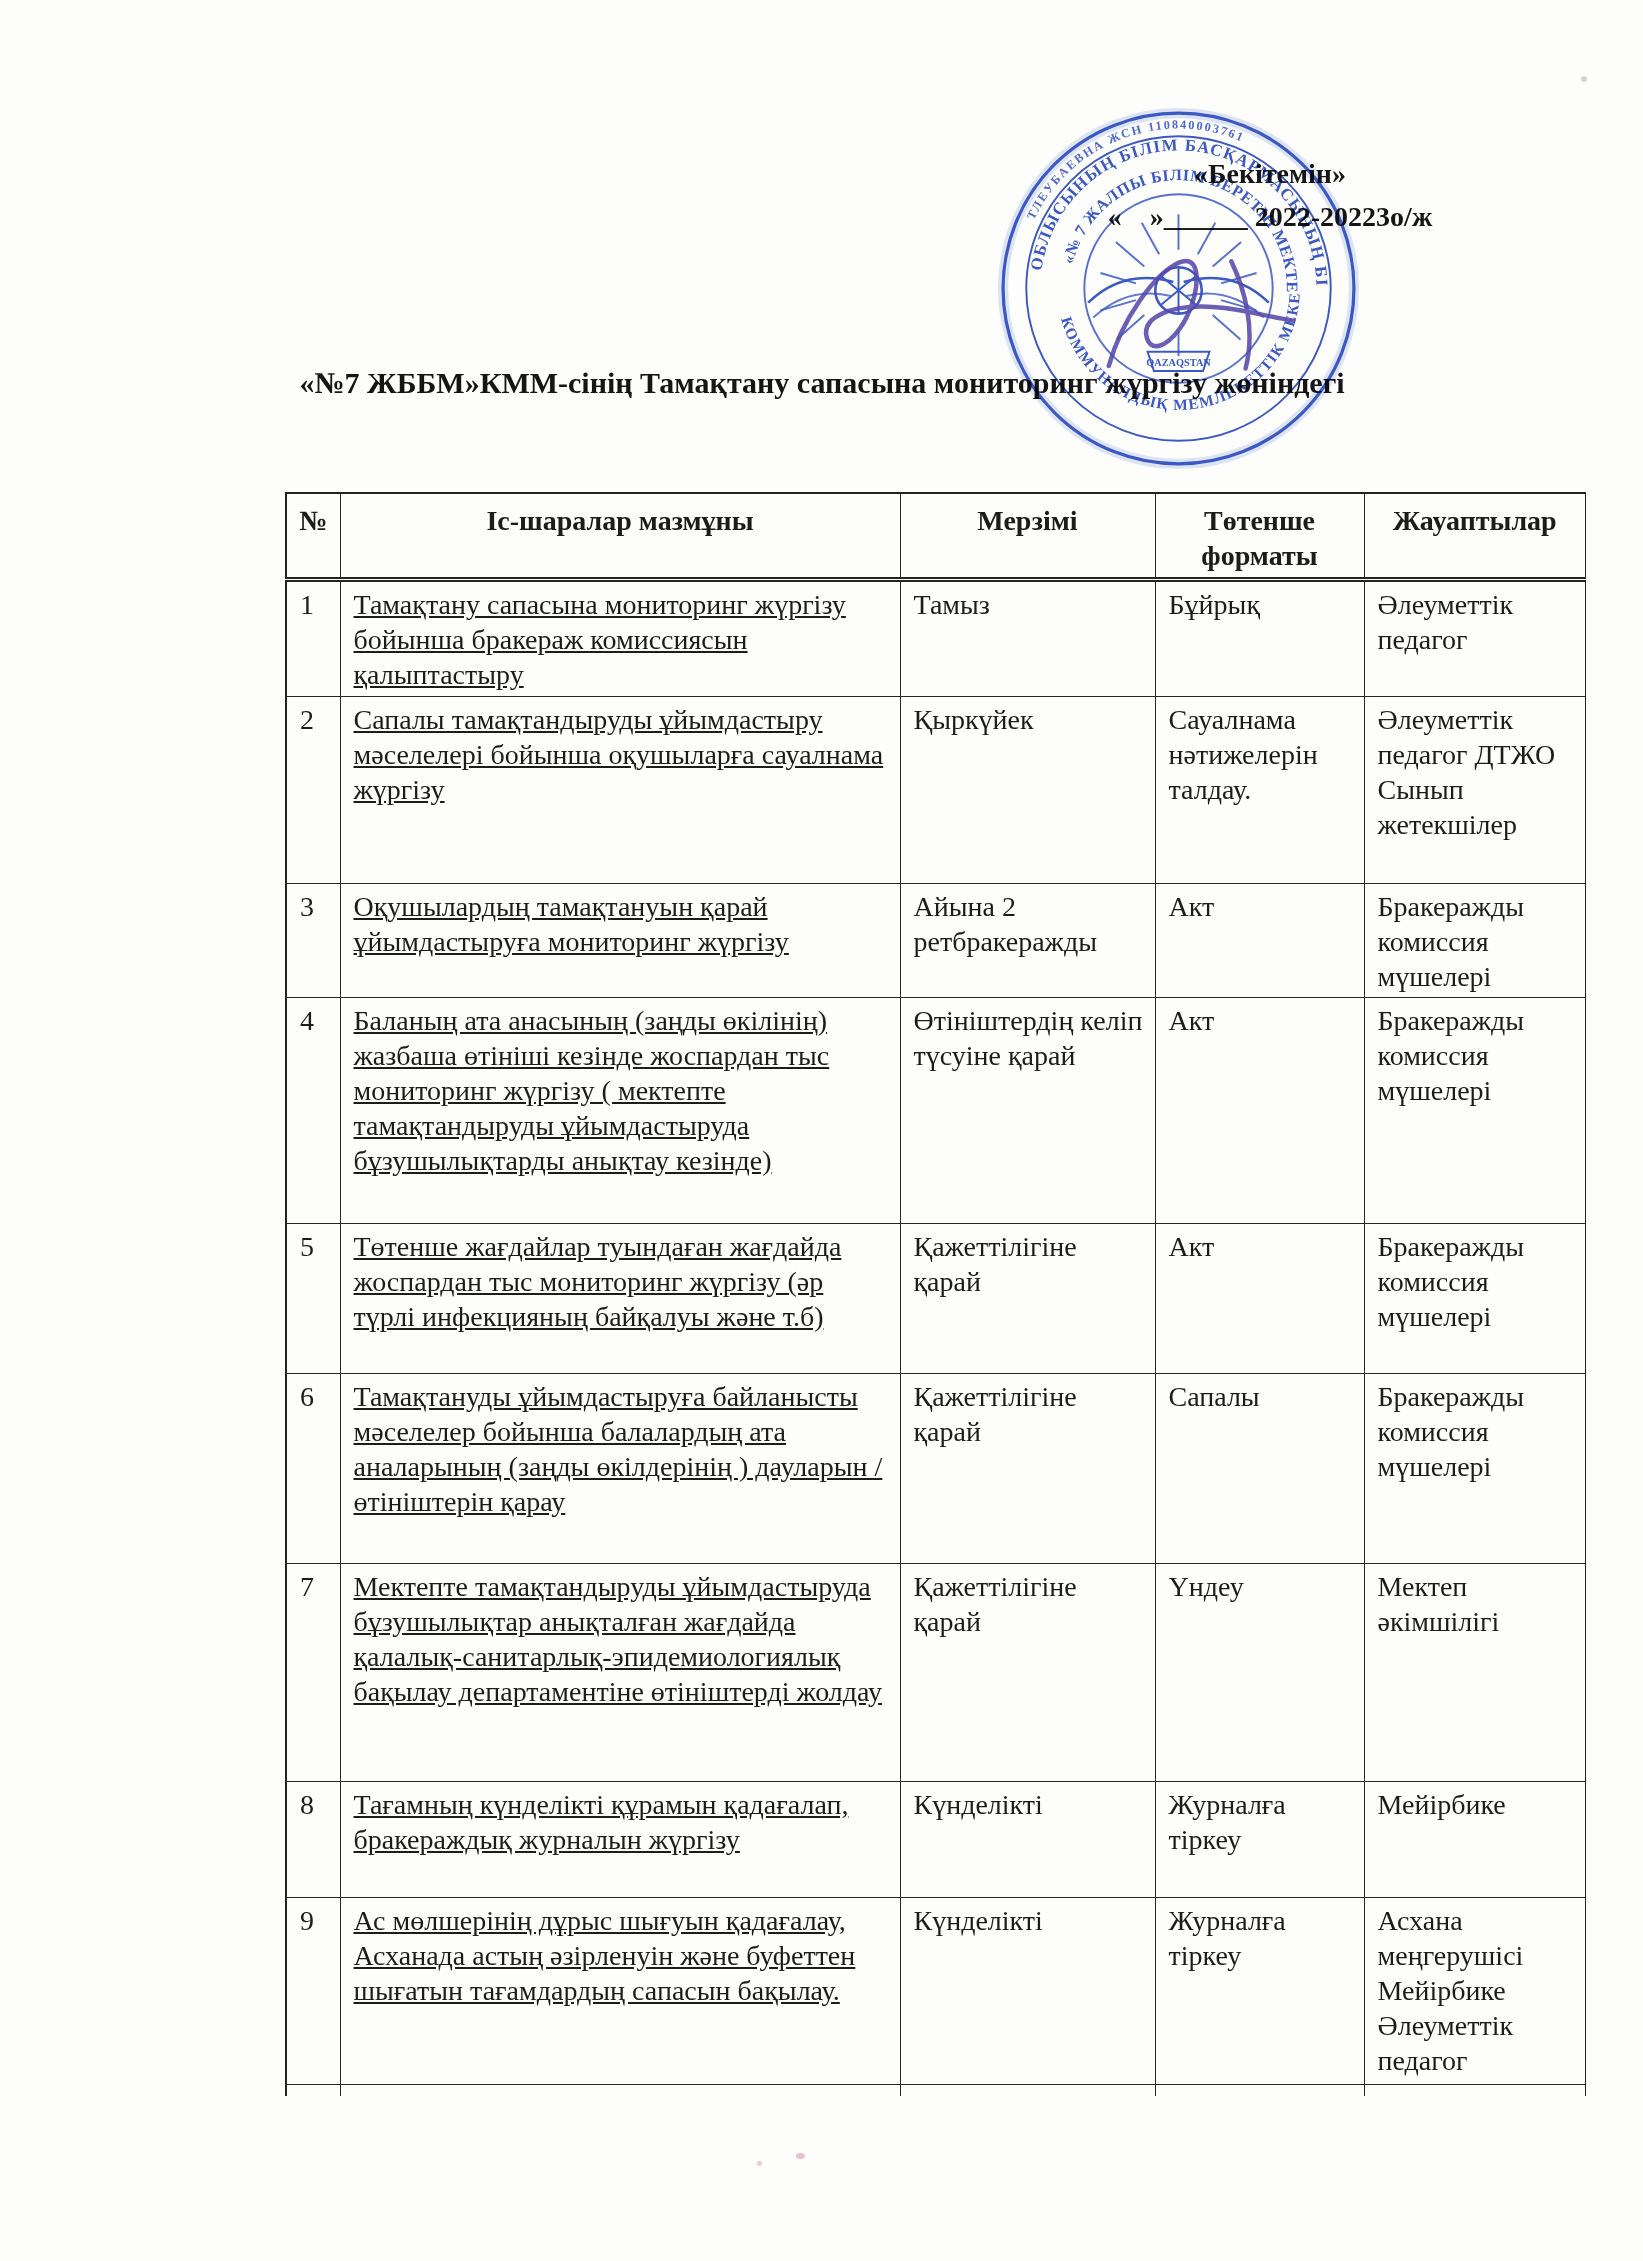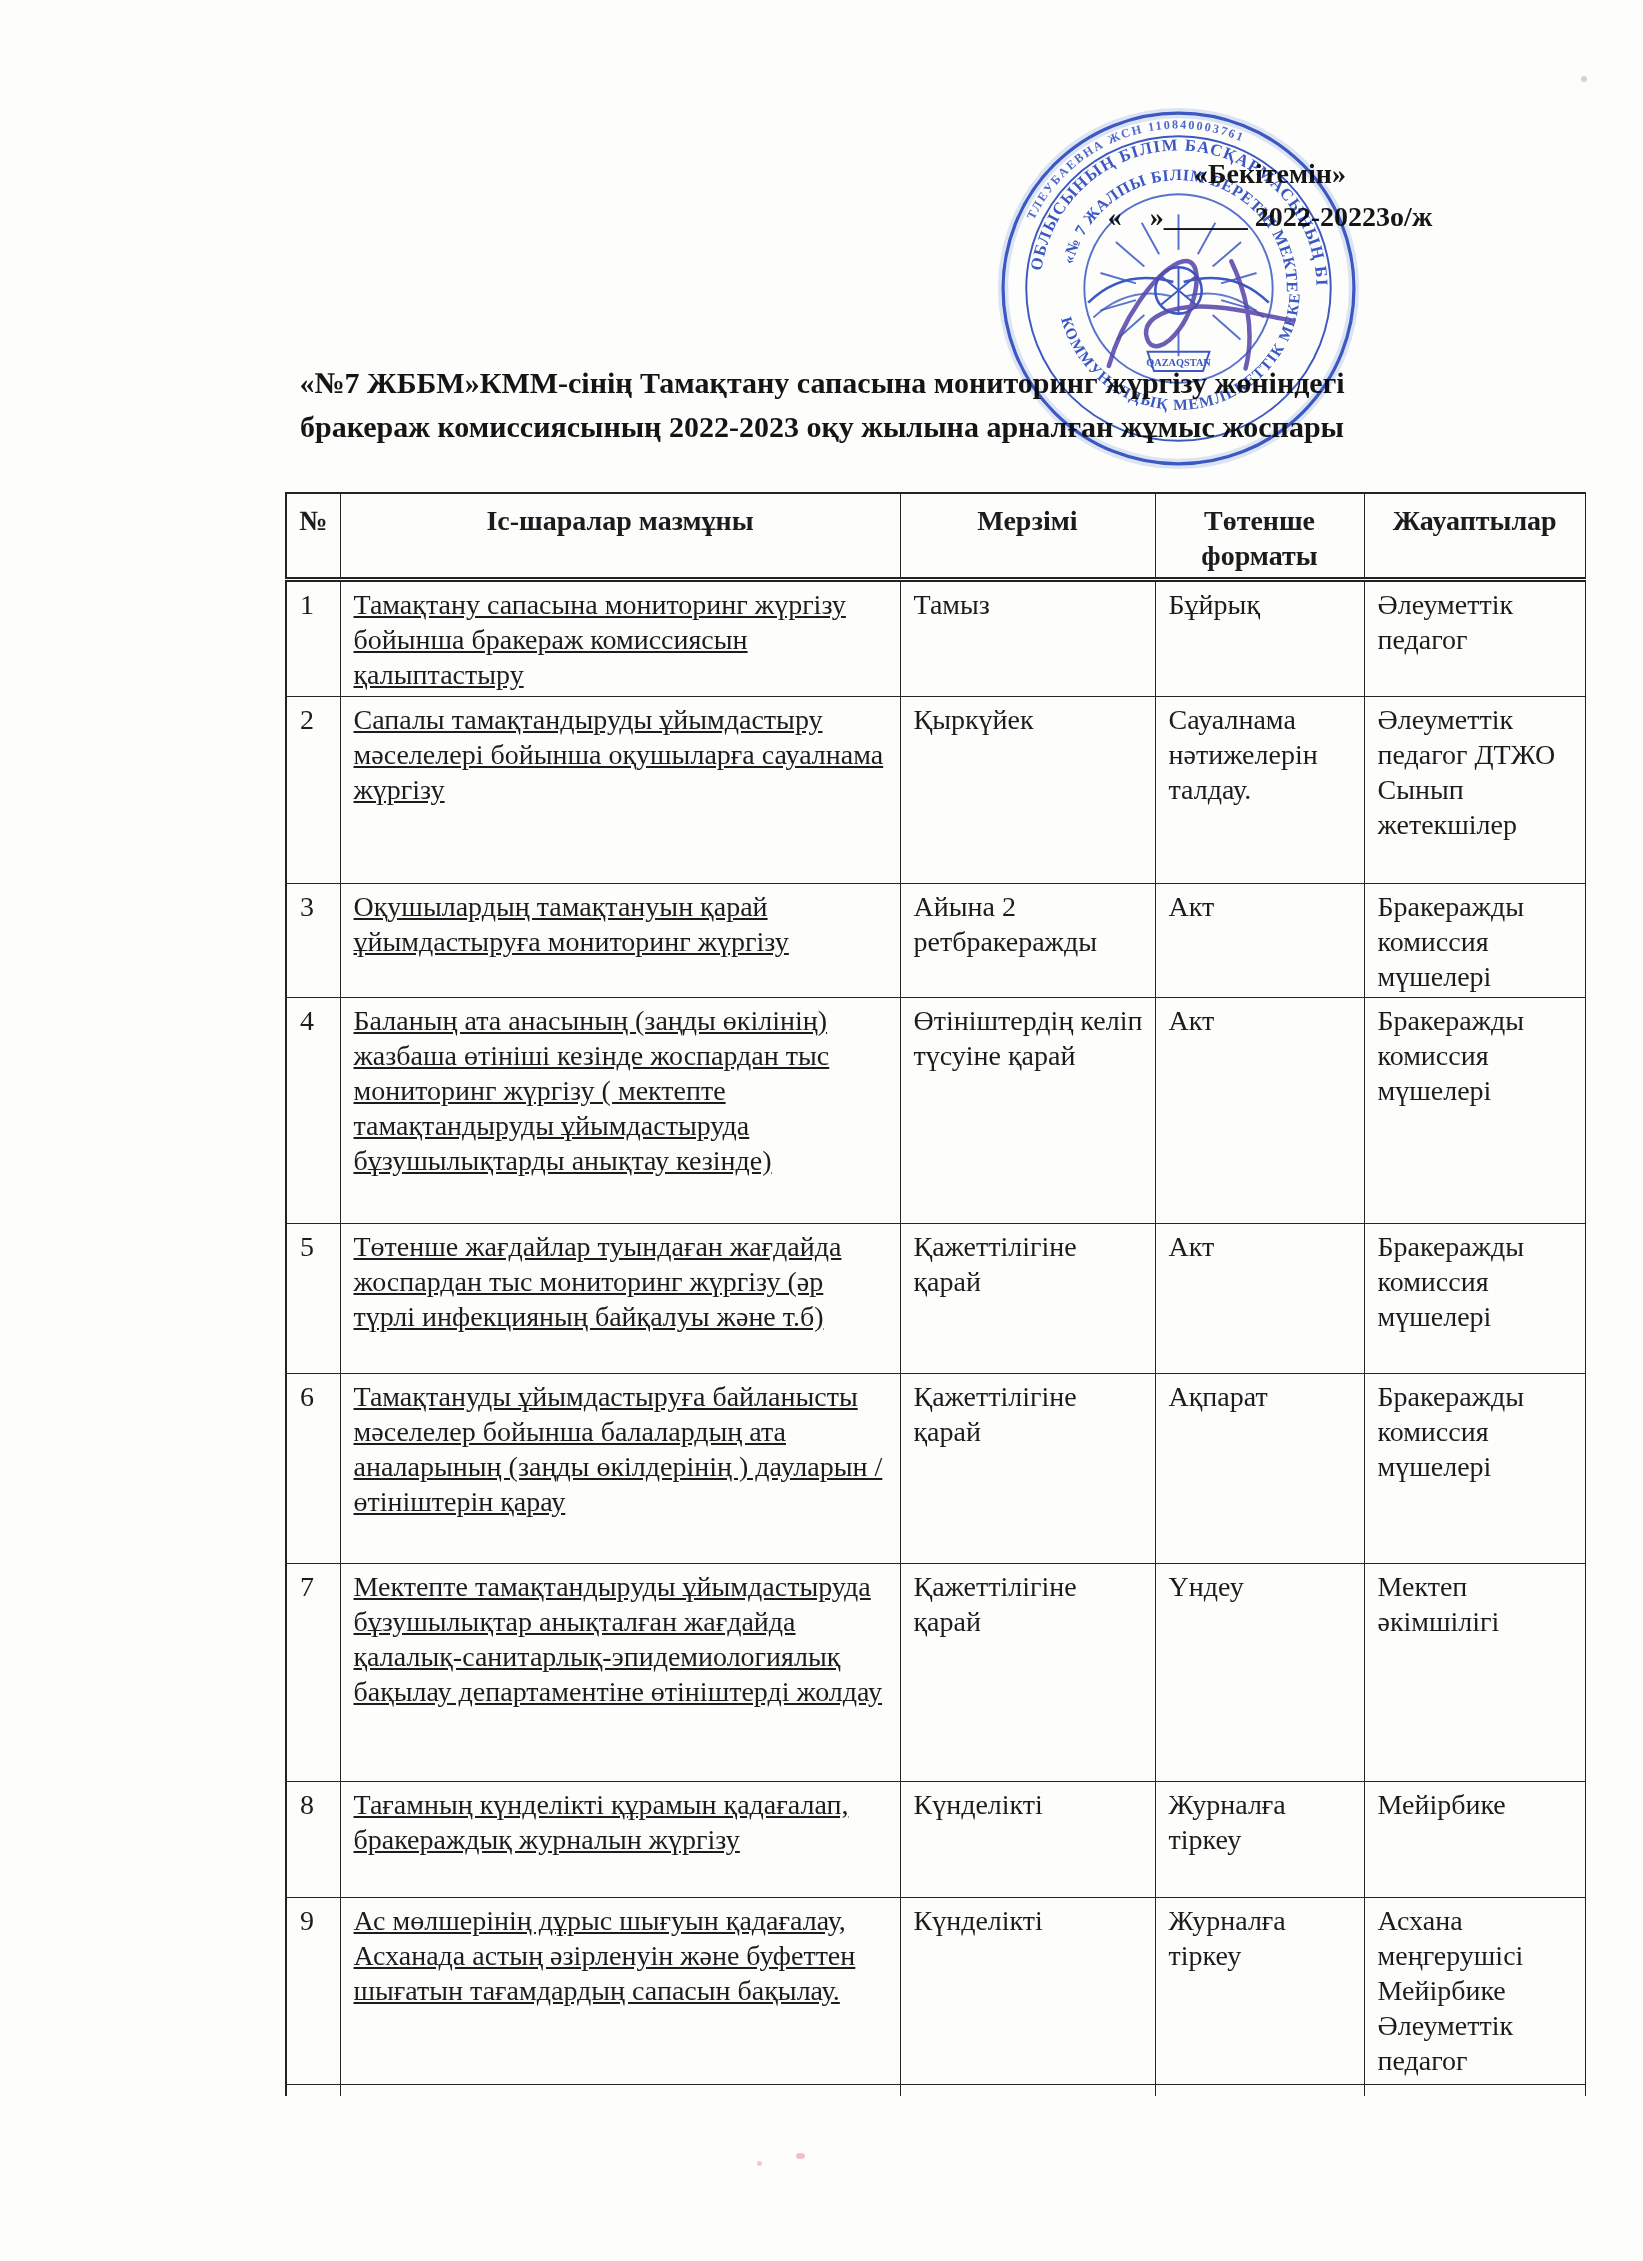--- a/index.html
+++ b/index.html
@@ -63,21 +63,20 @@
 </head>
 <body>
 
 <div class="approval">
   <div>«Бекітемін»</div>
   <div>«&nbsp;&nbsp;&nbsp;&nbsp;»______ 2022-20223о/ж</div>
 </div>
 
 <div class="doc-title">
   <div>«№7 ЖББМ»КММ-сінің Тамақтану сапасына мониторинг жүргізу жөніндегі</div>
-  <div>бракераж комиссиясының  2022-2023 оқу  жылына арналған жұмыс жоспары</div>
 </div>
 
 <div class="stamp">
   <svg viewBox="0 0 600 600">
     <defs>
       <path id="arcOuterTop" d="M 52,300 A 248,248 0 1 1 548,300" fill="none"></path>
       <path id="arcTop" d="M 86,300 A 214,214 0 1 1 514,300" fill="none"></path>
       <path id="arcMid" d="M 132,300 A 168,168 0 1 1 468,300" fill="none"></path>
       <path id="arcBottom" d="M 112,300 A 188,188 0 0 0 488,300" fill="none"></path>
     </defs>
@@ -182,21 +181,21 @@
       <td class="c-num">5</td>
       <td class="c-content">Төтенше жағдайлар туындаған жағдайда  жоспардан тыс мониторинг жүргізу (әр түрлі инфекцияның байқалуы және т.б)</td>
       <td class="c-term">Қажеттілігіне қарай</td>
       <td class="c-format">Акт</td>
       <td class="c-resp">Бракеражды комиссия мүшелері</td>
     </tr>
     <tr class="h-r5">
       <td class="c-num">6</td>
       <td class="c-content">Тамақтануды ұйымдастыруға байланысты  мәселелер бойынша балалардың ата аналарының (заңды өкілдерінің ) дауларын / өтініштерін қарау</td>
       <td class="c-term">Қажеттілігіне қарай</td>
-      <td class="c-format">Ақпарат</td>
+      <td class="c-format">Сапалы</td>
       <td class="c-resp">Бракеражды комиссия мүшелері</td>
     </tr>
     <tr class="h-r6">
       <td class="c-num">7</td>
       <td class="c-content">Мектепте тамақтандыруды ұйымдастыруда бұзушылықтар анықталған жағдайда қалалық-санитарлық-эпидемиологиялық бақылау департаментіне өтініштерді жолдау</td>
       <td class="c-term">Қажеттілігіне қарай</td>
       <td class="c-format">Үндеу</td>
       <td class="c-resp">Мектеп әкімшілігі</td>
     </tr>
     <tr class="h-r7">

